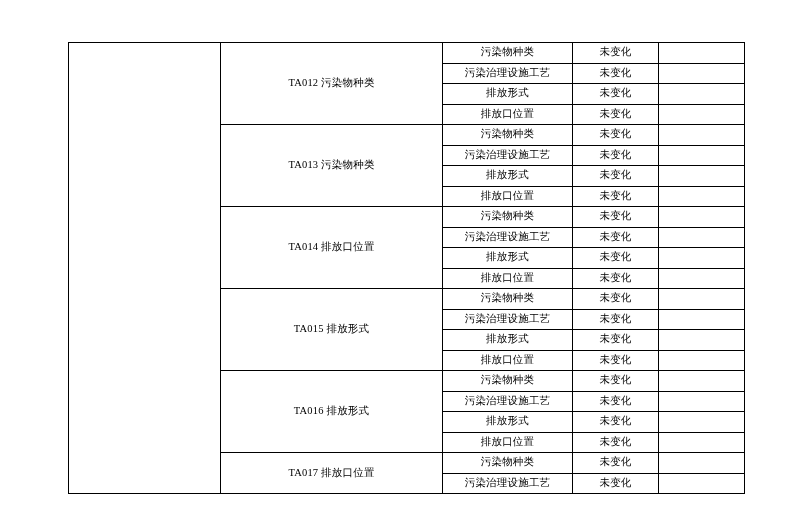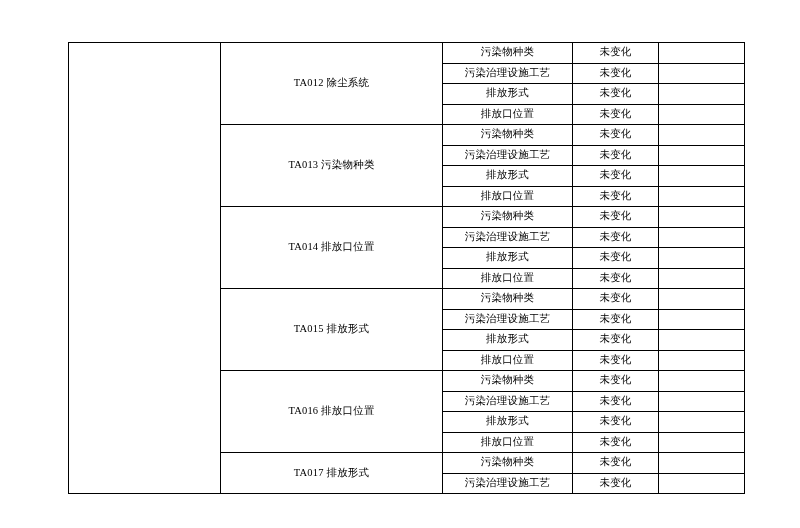--- a/index.html
+++ b/index.html
@@ -65,21 +65,21 @@
     <colgroup>
       <col class="col-a">
       <col class="col-b">
       <col class="col-c">
       <col class="col-d">
       <col class="col-e">
     </colgroup>
     <tbody>
         <tr>
           <td class="cell-empty" rowspan="22"></td>
-          <td class="device-name" rowspan="4">TA012 除尘系统</td>
+          <td class="device-name" rowspan="4">TA012 污染物种类</td>
           <td class="item-text">污染物种类</td>
           <td class="status-text">未变化</td>
           <td class="cell-empty"></td>
         </tr>
         <tr>
           <td class="item-text">污染治理设施工艺</td>
           <td class="status-text">未变化</td>
           <td class="cell-empty"></td>
         </tr>
         <tr>
@@ -149,42 +149,42 @@
           <td class="item-text">排放形式</td>
           <td class="status-text">未变化</td>
           <td class="cell-empty"></td>
         </tr>
         <tr>
           <td class="item-text">排放口位置</td>
           <td class="status-text">未变化</td>
           <td class="cell-empty"></td>
         </tr>
         <tr>
-          <td class="device-name" rowspan="4">TA016 排放口位置</td>
+          <td class="device-name" rowspan="4">TA016 排放形式</td>
           <td class="item-text">污染物种类</td>
           <td class="status-text">未变化</td>
           <td class="cell-empty"></td>
         </tr>
         <tr>
           <td class="item-text">污染治理设施工艺</td>
           <td class="status-text">未变化</td>
           <td class="cell-empty"></td>
         </tr>
         <tr>
           <td class="item-text">排放形式</td>
           <td class="status-text">未变化</td>
           <td class="cell-empty"></td>
         </tr>
         <tr>
           <td class="item-text">排放口位置</td>
           <td class="status-text">未变化</td>
           <td class="cell-empty"></td>
         </tr>
         <tr>
-          <td class="device-name" rowspan="2">TA017 排放形式</td>
+          <td class="device-name" rowspan="2">TA017 排放口位置</td>
           <td class="item-text">污染物种类</td>
           <td class="status-text">未变化</td>
           <td class="cell-empty"></td>
         </tr>
         <tr>
           <td class="item-text">污染治理设施工艺</td>
           <td class="status-text">未变化</td>
           <td class="cell-empty"></td>
         </tr>
       </tbody>

